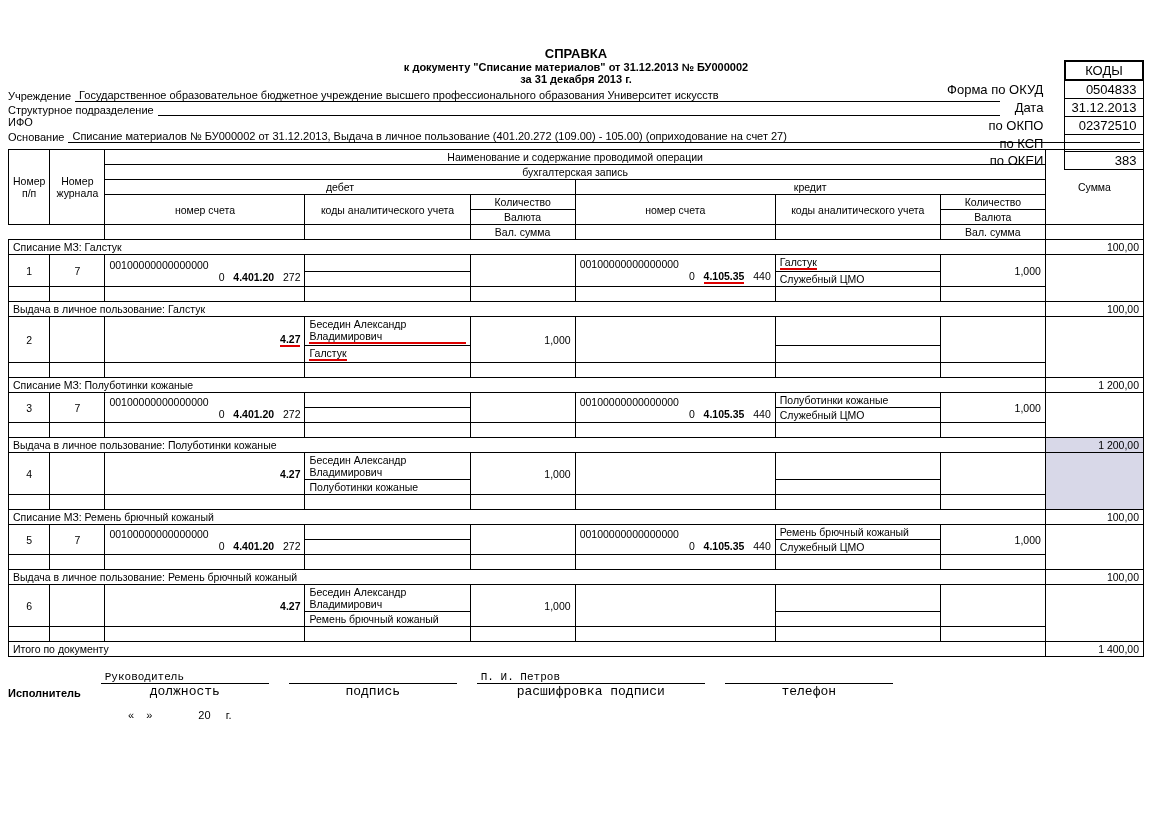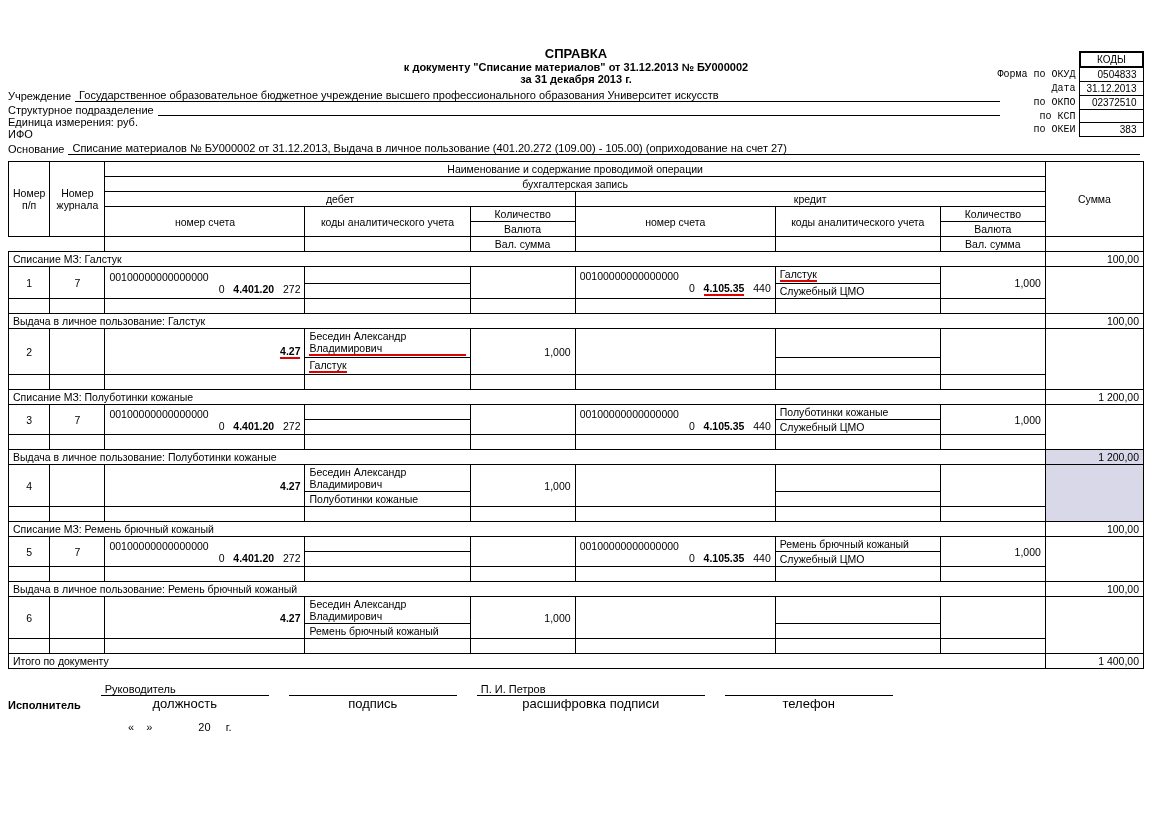--- a/index.html
+++ b/index.html
@@ -1,23 +1,23 @@
 <!DOCTYPE html>
 <html><head>
 <meta charset="utf-8">
 <style>
   body { font-family: Arial, sans-serif; font-size: 11px; background: #fff; margin: 0; padding: 8px; color: #000; }
   .doc { width: 1136px; margin: 0 auto; }
   .center { text-align: center; }
   .bold { font-weight: bold; }
   .title { font-size: 13px; font-weight: bold; margin-top: 38px; }
   .header-wrap { position: relative; margin-bottom: 4px; }
-  .codes { position: absolute; right: 0; top: 5px; border-collapse: collapse; font-size: 10px; }
+  .codes { position: absolute; right: 0; top: 14px; border-collapse: collapse; font-size: 13px; }
   .codes td { border: 1px solid #000; padding: 1px 6px; text-align: right; }
-  .codes .lbl { border: none; text-align: right; padding-right: 4px; font-family: Liberation Mono, monospace; }
+  .codes .lbl { border: none; text-align: right; padding-right: 21px; }
   .codes th { border: 2px solid #000; padding: 1px 6px; text-align: center; font-weight: normal; }
   .inst-row { display: flex; align-items: flex-end; margin-top: 2px; font-size: 11px; }
   .inst-lbl { white-space: nowrap; }
   .inst-val { flex: 1; border-bottom: 1px solid #000; margin: 0 4px; padding: 0 4px; }
   .inst-right-gap { width: 140px; }
   table.main { border-collapse: collapse; width: 100%; margin-top: 6px; }
   table.main th, table.main td { border: 1px solid #000; padding: 1px 4px; font-size: 10.5px; vertical-align: middle; }
   table.main th { font-weight: normal; text-align: center; }
   col.c-np   { width: 32px; }
   col.c-nj   { width: 55px; }
@@ -26,21 +26,21 @@
   col.c-qty  { width: 105px; }
   col.c-sum  { width: 98px; }
   .tdr { text-align: right; }
   .tdc { text-align: center; }
   .sec-head { font-weight: normal; }
   .shade { background: #d8d8e8; }
   .thick-top td { border-top: 2px solid #000; }
   .thick-bot td { border-bottom: 2px solid #000; }
   .ul-red { border-bottom: 2px solid #d00; display: inline-block; }
   .footer { margin-top: 14px; display: flex; gap: 20px; align-items: flex-end; font-size: 11px; }
-  .fcell { text-align: center; }
+  .fcell { text-align: center; font-family: Liberation Mono, monospace; }
   .fline { border-bottom: 1px solid #000; padding: 0 4px; min-width: 160px; display: inline-block; text-align: left; }
   .fcap { font-size: 13px; display: block; }
 </style>
 </head>
 <body>
 
 <div class="doc">
 
   <div class="header-wrap">
     <div class="center">
@@ -81,21 +81,20 @@
   <div class="inst-row">
     <span class="inst-lbl">Учреждение</span>
     <span class="inst-val">Государственное образовательное бюджетное учреждение высшего профессионального образования  Университет искусств</span>
     <span class="inst-right-gap"></span>
   </div>
   <div class="inst-row">
     <span class="inst-lbl">Структурное подразделение</span>
     <span class="inst-val"></span>
     <span class="inst-right-gap"></span>
   </div>
-  <div>Единица измерения: руб.</div>
   <div>ИФО</div>
   <div class="inst-row">
     <span class="inst-lbl">Основание</span>
     <span class="inst-val">Списание материалов № БУ000002 от 31.12.2013, Выдача в личное пользование (401.20.272 (109.00) - 105.00) (оприходование на счет 27)</span>
   </div>
 
   <table class="main">
     <colgroup>
       <col class="c-np">
         <col class="c-nj">

